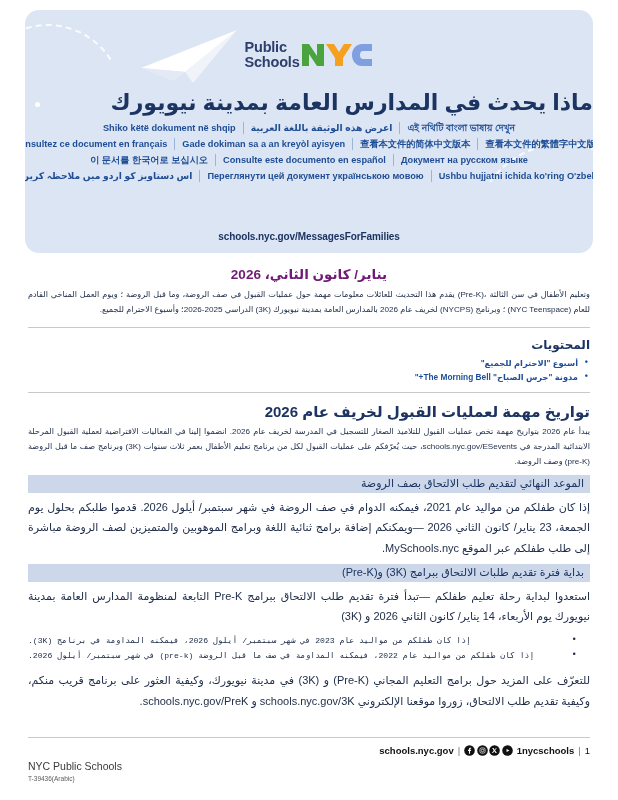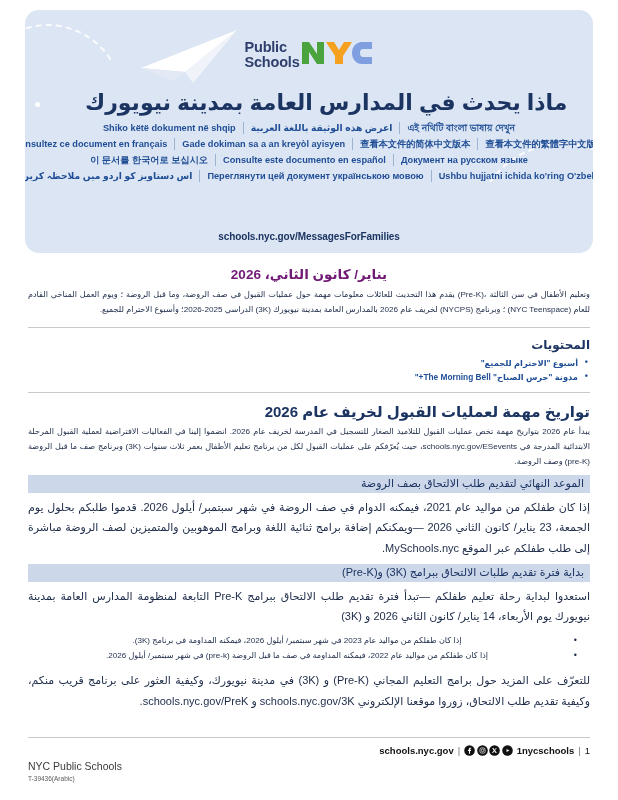--- a/index.html
+++ b/index.html
@@ -25,32 +25,32 @@
     opacity: .85;
   }
   .deco-arc-left { width: 150px; height: 150px; left: -52px; top: 14px; border-color: #fff transparent transparent #fff; transform: rotate(14deg); }
   .deco-arc-right { width: 180px; height: 180px; right: -60px; bottom: -70px; border-color: #fff #fff transparent transparent; transform: rotate(-10deg); }
   .deco-dot { position: absolute; width: 5px; height: 5px; border-radius: 50%; background: #fff; }
 
   .plane { position: absolute; left: 108px; top: 16px; width: 110px; height: 58px; }
 
   .logo-wrap {
     position: absolute; left: 0; right: 0; top: 30px;
-    display: flex; justify-content: center; align-items: flex-start; 
+    display: flex; justify-content: center; align-items: center; 
   }
   .logo-mark { display: block; }
   .logo-text { direction: ltr; text-align: left; line-height: 1.02; }
   .logo-text span {
     display: block; font-weight: bold; font-size: 14.5px;
     color: #2e3f6d; letter-spacing: -.2px;
   }
 
   .title-ar {
-    position: absolute; left: 12px; right: 0; top: 80px;
-    text-align: left; font-size: 22px; font-weight: bold;
+    position: absolute; left: 0; right: 0; top: 80px;
+    text-align: right; font-size: 22px; font-weight: bold;
     color: #1c3461; direction: rtl; letter-spacing: 0; padding-left: 48px;
   }
 
   .lang-block {
     position: absolute; left: 18px; right: 18px; top: 112px;
     direction: ltr;
   }
   .lang-row {
     display: flex; justify-content: center; align-items: center;
     flex-wrap: nowrap; margin-bottom: 3.5px;
@@ -109,21 +109,21 @@
     color: #1c3461; padding: 2.5px 6px 2.5px 6px;
     text-align: right; margin-bottom: 4px;
   }
   .sub-para {
     font-size: 11px; line-height: 1.85; color: #1d2b48;
     text-align: justify; margin-bottom: 6px;
   }
   .bullet-list { list-style: none; margin: 0 12px 7px 0; }
   .bullet-list li {
     font-size: 8.1px; line-height: 1.9; color: #1d2b48;
-    position: relative; padding-right: 12px; text-align: center;
+    position: relative; padding-right: 12px; text-align: left; font-family: Liberation Mono, monospace;
   }
   .bullet-list li::before {
     content: "•"; position: absolute; right: 1px; top: -1px; font-size: 9px;
   }
 
   
   .footer-rule { position: absolute; left: 28px; top: 737px; width: 562px; height: 1px; background: #c9c9c9; }
   .footer { position: absolute; left: 28px; top: 744px; width: 562px; direction: ltr; }
   .footer-left { position: absolute; left: 0; top: 16px; }
   .footer-left .fl1 { font-size: 10.5px; color: #3b3b3b; }

